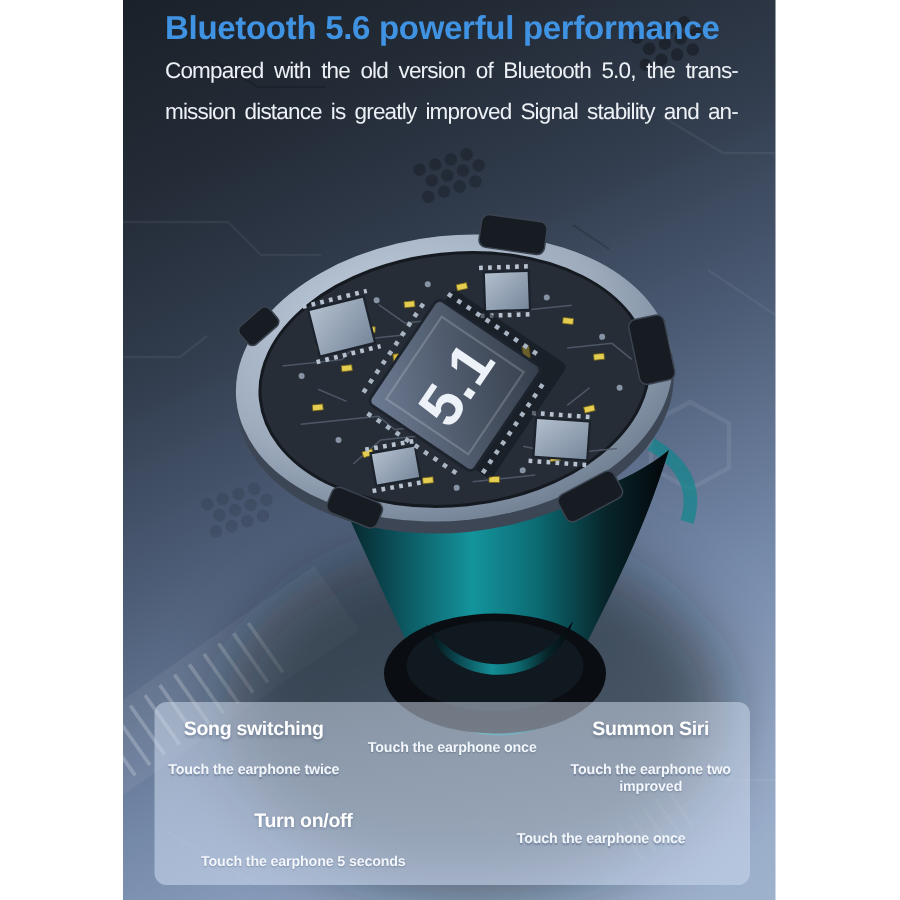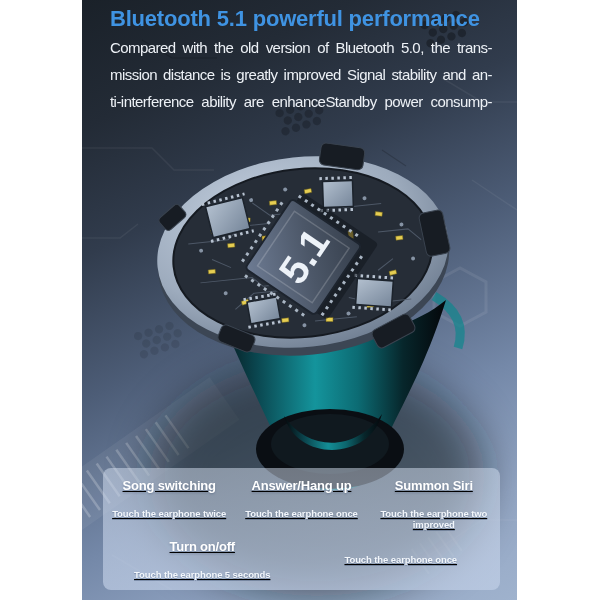--- a/index.html
+++ b/index.html
@@ -9,21 +9,21 @@
     background:linear-gradient(155deg,#1a2129 0%,#232b36 16%,#313c4d 32%,#4d5d77 50%,#7488a8 70%,#93a6c4 86%,#9fb2cd 100%);}
   .strip svg{position:absolute;left:0;top:0;z-index:1;}
   .header{position:absolute;left:28px;right:25px;top:4px;z-index:2;}
   .headline{color:#3f93e2;font-size:22px;font-weight:bold;letter-spacing:-0.2px;line-height:30px;white-space:nowrap;}
   .desc{margin-top:0;color:#edf1f6;font-size:15px;font-weight:500;letter-spacing:-0.55px;}
   .desc-line{line-height:27px;text-align:justify;text-align-last:justify;white-space:nowrap;}
   .desc-line.last{text-align-last:left;}
   .panel{position:absolute;left:21px;top:468px;width:397px;height:122px;z-index:3;
     background:linear-gradient(180deg,rgba(214,225,242,0.50),rgba(196,210,233,0.64));
     border-radius:8px;display:flex;flex-direction:column;justify-content:space-evenly;}
-  .frow{display:flex;text-decoration:underline;}
+  .frow{display:flex;}
   .fcell{flex:1;text-align:center;}
   .ftitle{color:#ffffff;font-size:13px;font-weight:bold;letter-spacing:-0.2px;
     text-shadow:0 1px 2px rgba(40,60,95,0.35);margin-bottom:9px;}
   .fsub{color:#f3f7fc;font-size:9.5px;font-weight:bold;letter-spacing:-0.1px;
     text-shadow:0 1px 1px rgba(40,60,95,0.35);margin-top:15px;}
 </style>
 </head>
 <body>
 
 <div class="canvas">
@@ -212,36 +212,34 @@
           <rect x="248" y="150" width="44" height="22" rx="5" transform="rotate(14 270 161)"></rect>
           <rect x="342" y="225" width="24" height="44" rx="5" transform="rotate(-6 354 247)"></rect>
           <rect x="282" y="330" width="42" height="20" rx="5" transform="rotate(-22 303 340)"></rect>
           <rect x="128" y="322" width="36" height="18" rx="5" transform="rotate(28 146 331)"></rect>
           <rect x="82" y="196" width="26" height="16" rx="4" transform="rotate(-35 95 204)"></rect>
         </g>
       </g>
     </svg>
 
     <div class="header">
-      <div class="headline">Bluetooth 5.1 powerful performance</div>
+      <div class="headline">Bluetooth 5.6 powerful performance</div>
       <div class="desc">
         <div class="desc-line">Compared with the old version of Bluetooth 5.0, the trans-</div>
         <div class="desc-line">mission distance is greatly improved Signal stability and an-</div>
-        <div class="desc-line">ti-interference ability are enhanceStandby power consump-</div>
       </div>
     </div>
 
     <div class="panel">
       <div class="frow">
         <div class="fcell">
           <div class="ftitle">Song switching</div>
           <div class="fsub">Touch the earphone twice</div>
         </div>
         <div class="fcell">
-          <div class="ftitle">Answer/Hang up</div>
           <div class="fsub">Touch the earphone once</div>
         </div>
         <div class="fcell">
           <div class="ftitle">Summon Siri</div>
           <div class="fsub">Touch the earphone two improved</div>
         </div>
       </div>
       <div class="frow">
         <div class="fcell">
           <div class="ftitle">Turn on/off</div>

